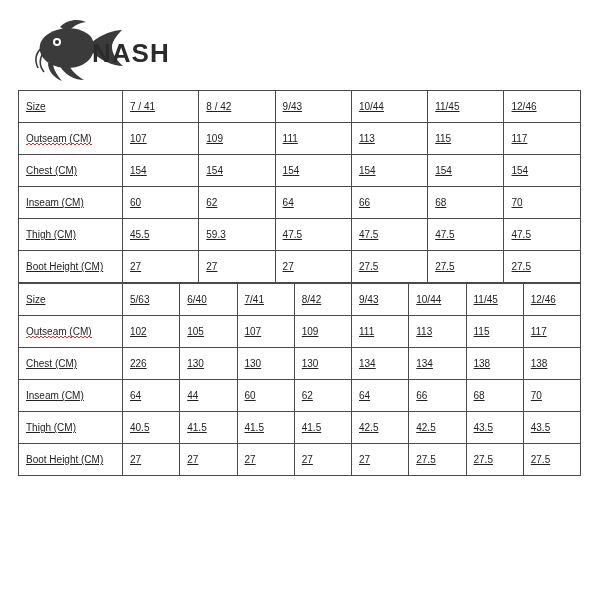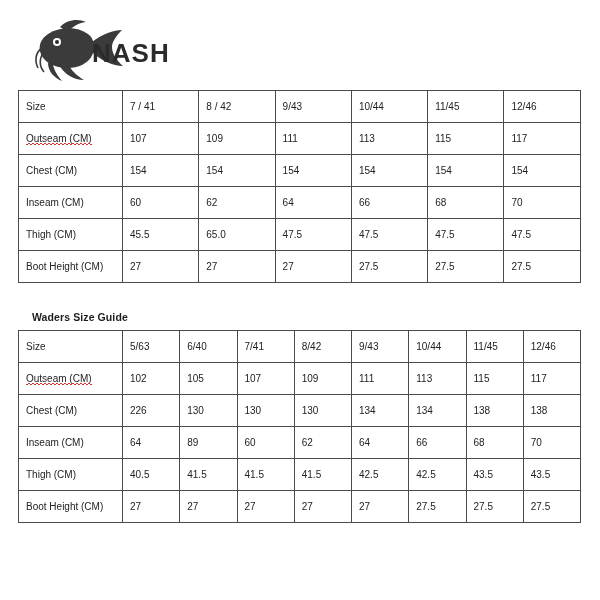--- a/index.html
+++ b/index.html
@@ -13,20 +13,21 @@
     font-family: "Liberation Sans", sans-serif;
     color: #222222;
     overflow: hidden;
   }
   .page {
     position: relative;
     width: 600px;
     height: 600px;
     box-sizing: border-box;
     padding: 18px 4px 0 18px;
+    text-decoration: underline;
   }
   
   .logo {
     width: 150px;
     height: 72px;
     margin-left: 12px;
     position: relative;
   }
   .logo svg {
     display: block;
@@ -160,39 +161,38 @@
         <td>60</td>
         <td>62</td>
         <td>64</td>
         <td>66</td>
         <td>68</td>
         <td>70</td>
       </tr>
       <tr>
         <td class="label">Thigh (CM)</td>
         <td>45.5</td>
-        <td>65.0</td>
+        <td>59.3</td>
         <td>47.5</td>
         <td>47.5</td>
         <td>47.5</td>
         <td>47.5</td>
       </tr>
       <tr>
         <td class="label">Boot Height (CM)</td>
         <td>27</td>
         <td>27</td>
         <td>27</td>
         <td>27.5</td>
         <td>27.5</td>
         <td>27.5</td>
       </tr>
     </tbody>
   </table>
 
-  <div class="section-title second">Waders Size Guide</div>
   <table class="size-table t2">
     <colgroup>
       <col class="c0">
         <col class="cx">
         <col class="cx">
         <col class="cx">
         <col class="cx">
         <col class="cx">
         <col class="cx">
         <col class="cx">
@@ -228,21 +228,21 @@
         <td>130</td>
         <td>130</td>
         <td>134</td>
         <td>134</td>
         <td>138</td>
         <td>138</td>
       </tr>
       <tr>
         <td class="label">Inseam (CM)</td>
         <td>64</td>
-        <td>89</td>
+        <td>44</td>
         <td>60</td>
         <td>62</td>
         <td>64</td>
         <td>66</td>
         <td>68</td>
         <td>70</td>
       </tr>
       <tr>
         <td class="label">Thigh (CM)</td>
         <td>40.5</td>

